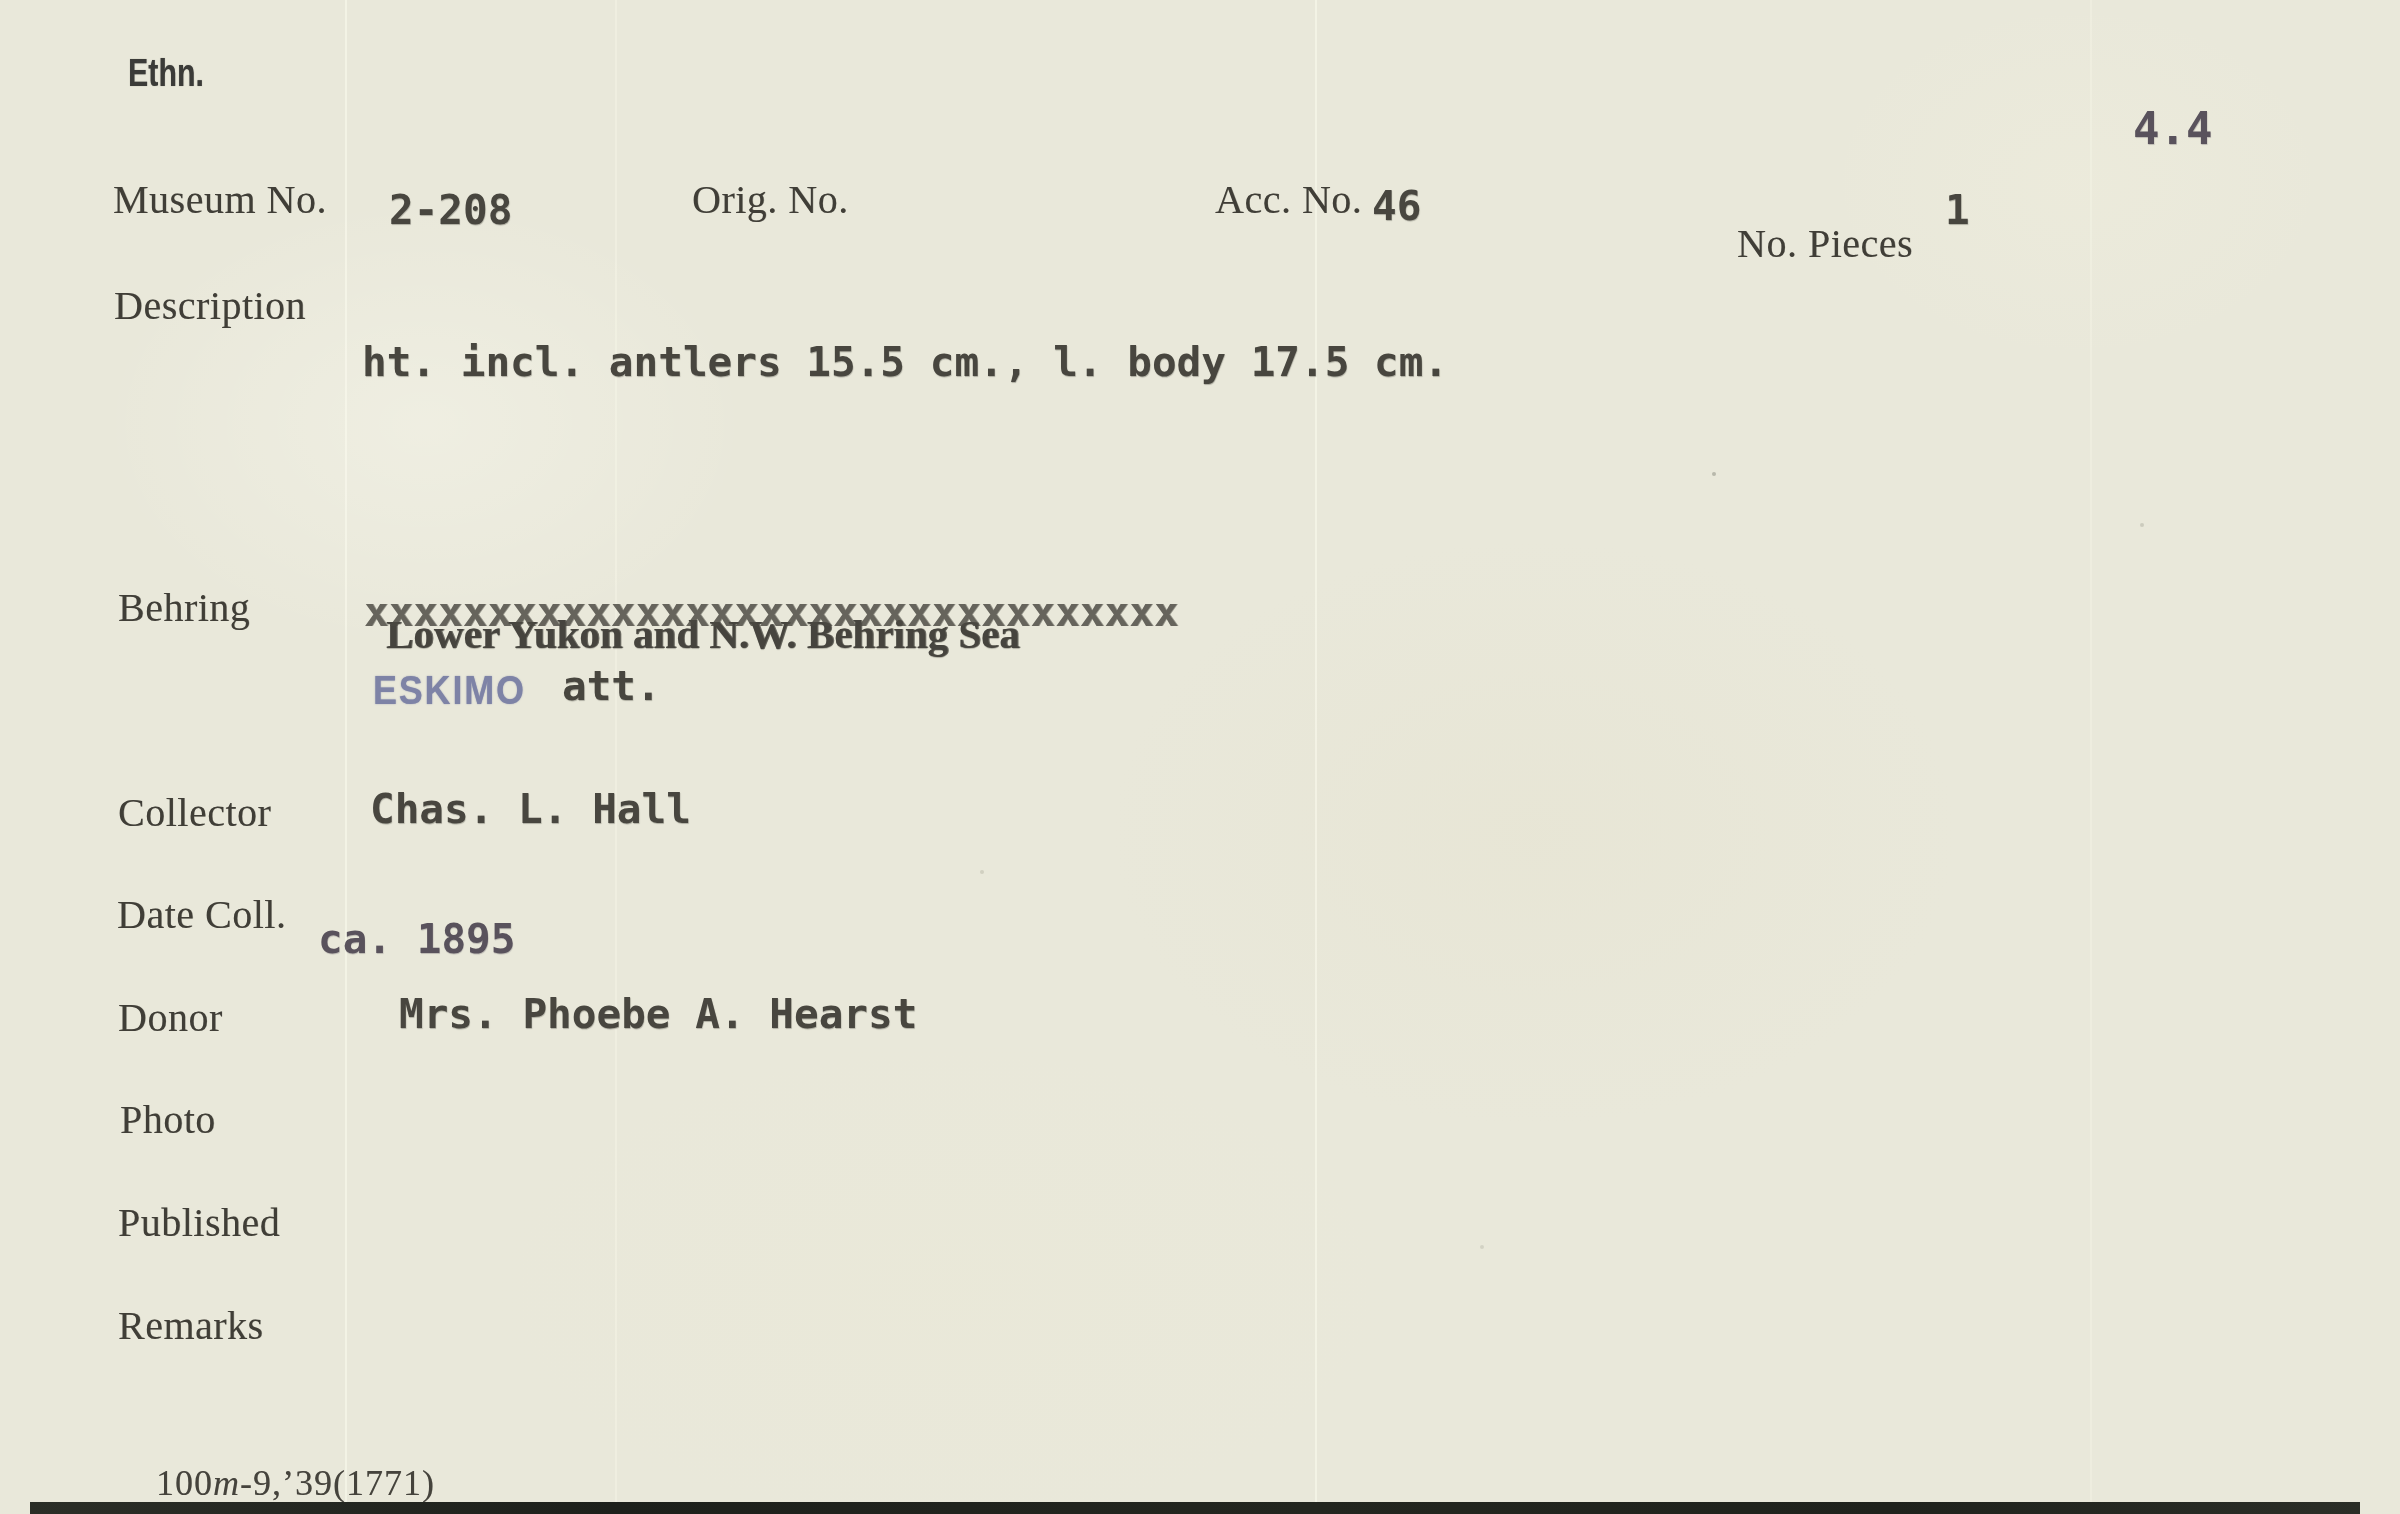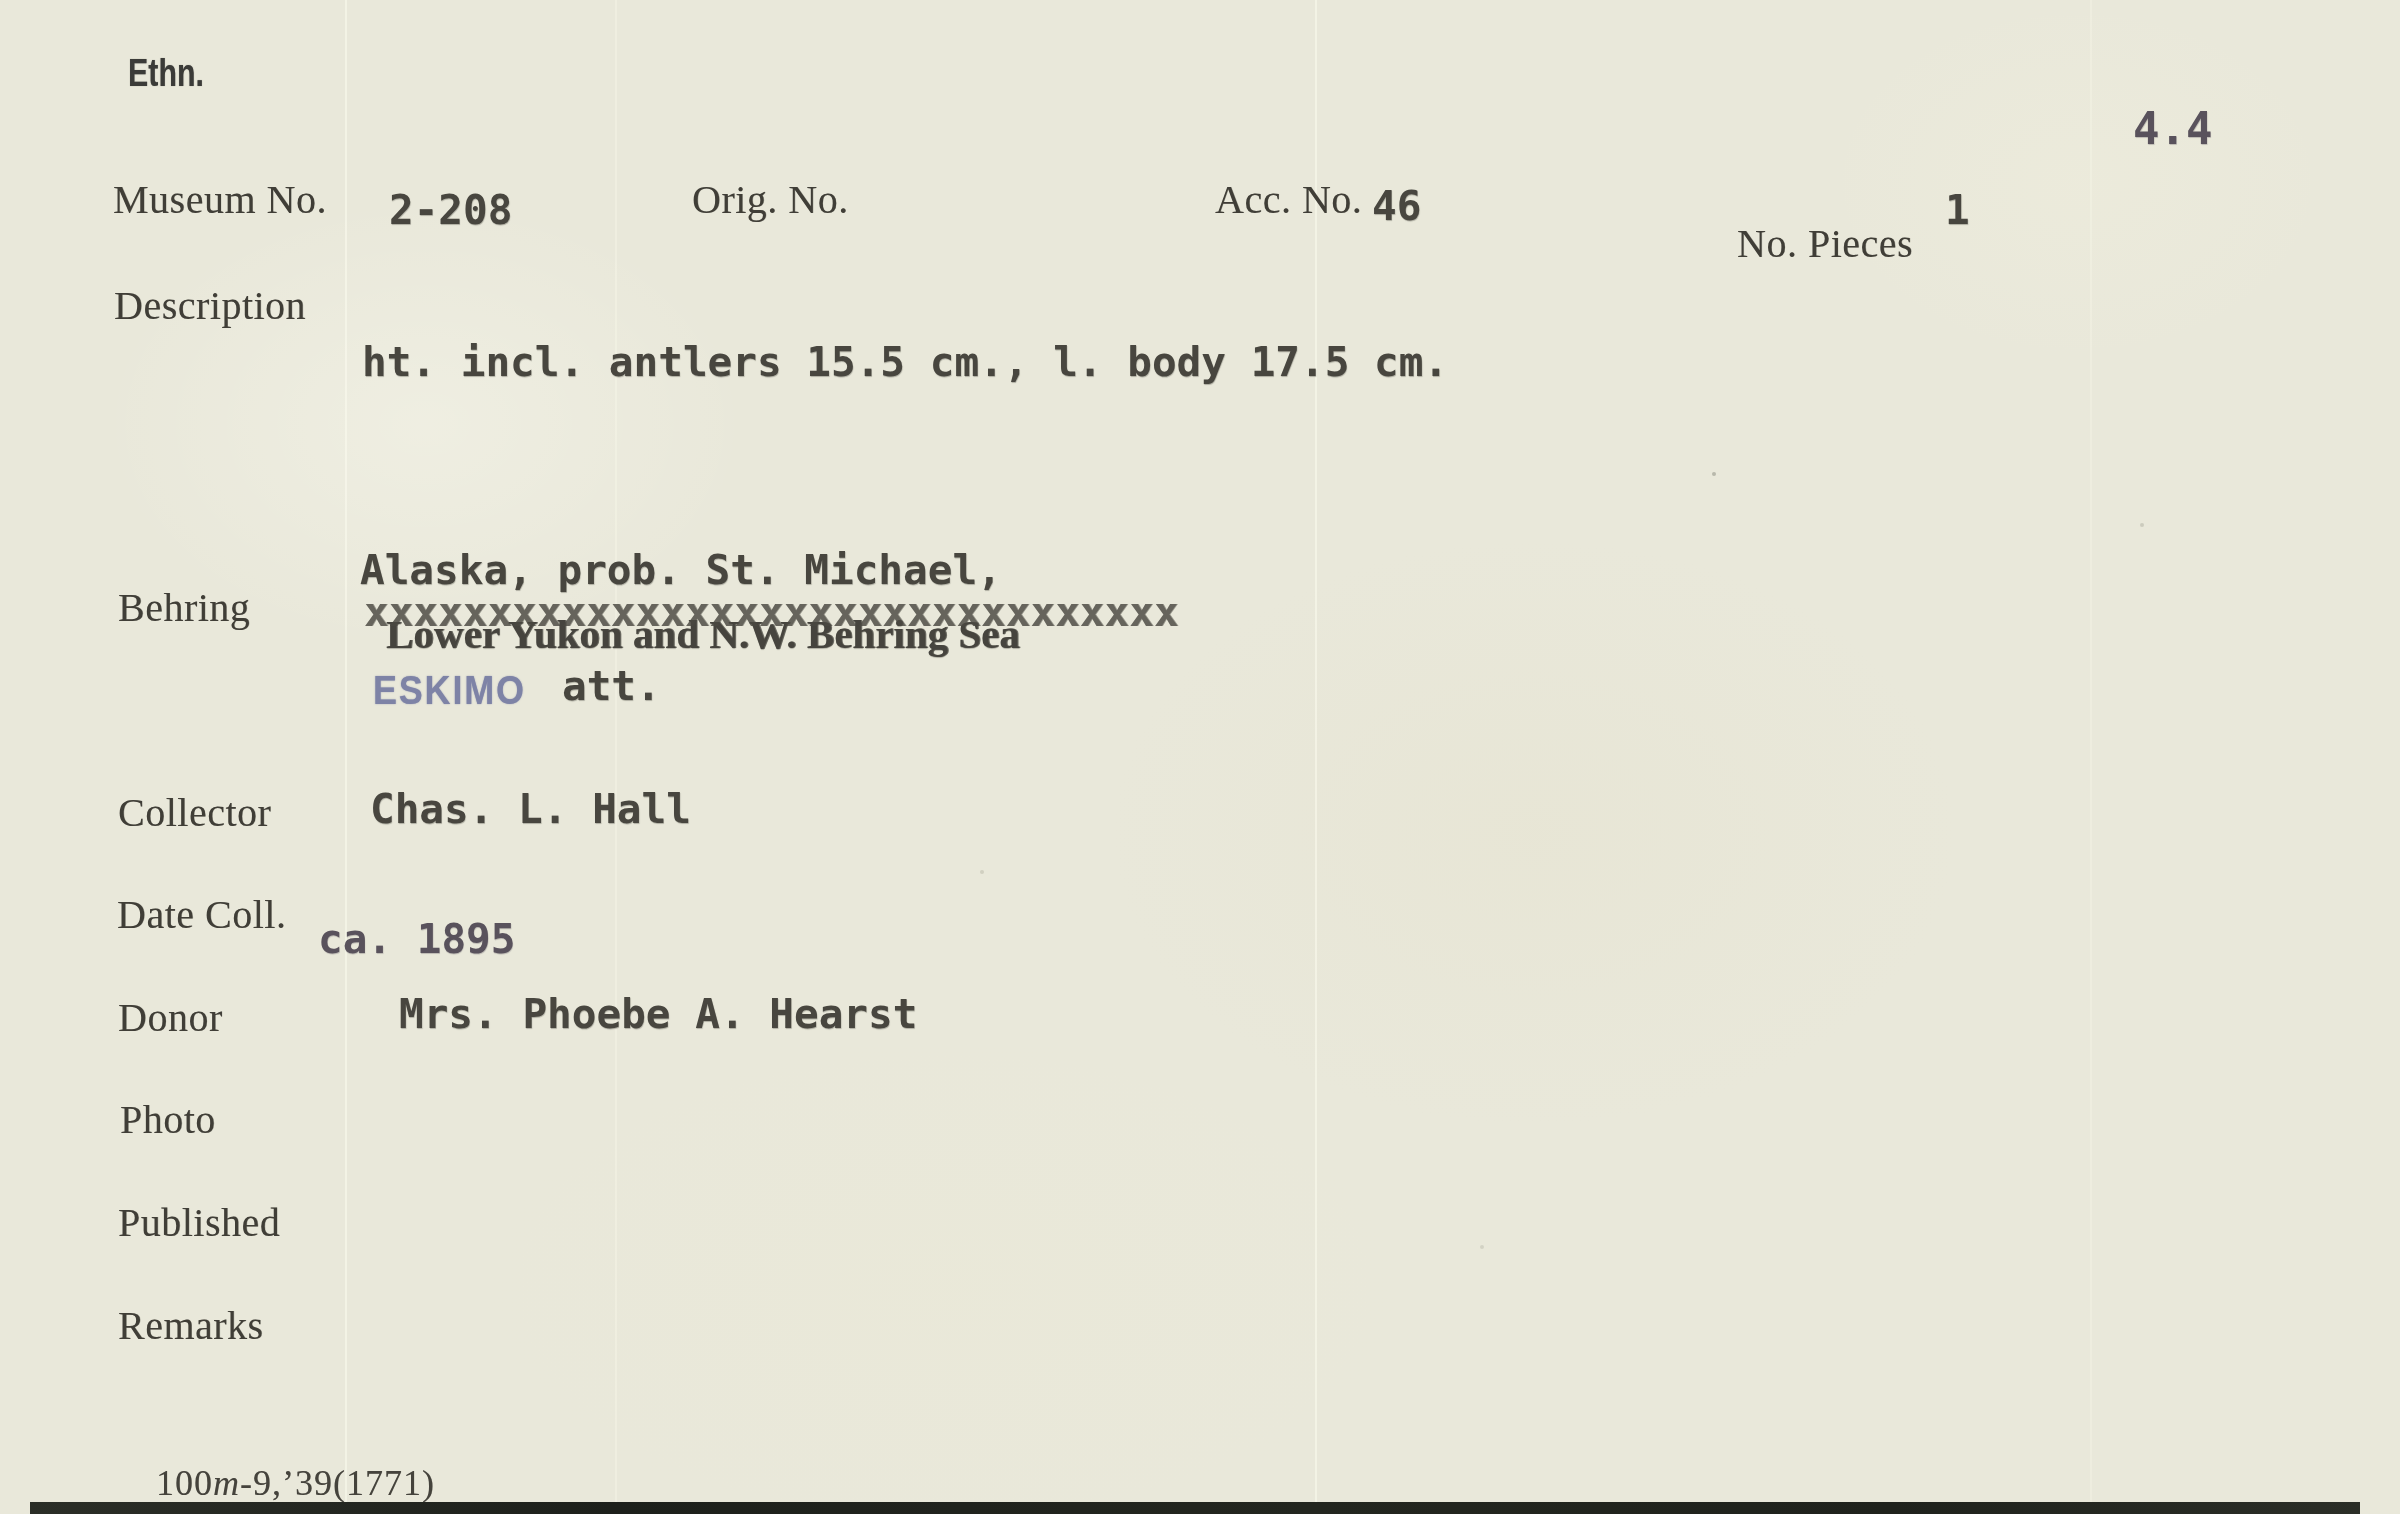--- a/index.html
+++ b/index.html
@@ -156,21 +156,20 @@
   <div class="abs typed" style="left:1372px; top:182px;">46</div>
 
   <div class="abs label" style="left:1737px; top:176px;margin-top:44px;">No. Pieces</div>
   <div class="abs typed" style="left:1945px; top:186px;">1</div>
 
   <div class="abs label" style="left:114px; top:282px;">Description</div>
   <div class="abs typed" style="left:362px; top:338px;">ht. incl. antlers 15.5 cm., l. body 17.5 cm.</div>
 
   <div class="abs label" style="left:118px; top:584px;">Behring</div>
 
-  <div class="abs typed" style="left:360px; top:546px;">Alaska, prob. St. Michael,</div>
 
   <div class="strike-wrap" style="left:370px; top:592px;">
     <span class="strike-base">Lower Yukon and N.W. Behring Sea</span>
     <span class="strike-x">xxxxxxxxxxxxxxxxxxxxxxxxxxxxxxxxx</span>
   </div>
 
   <div class="abs stamp-eskimo" style="left:373px; top:668px;">ESKIMO</div>
   <div class="abs typed" style="left:562px; top:662px;">att.</div>
 
   <div class="abs label" style="left:118px; top:789px;">Collector</div>

